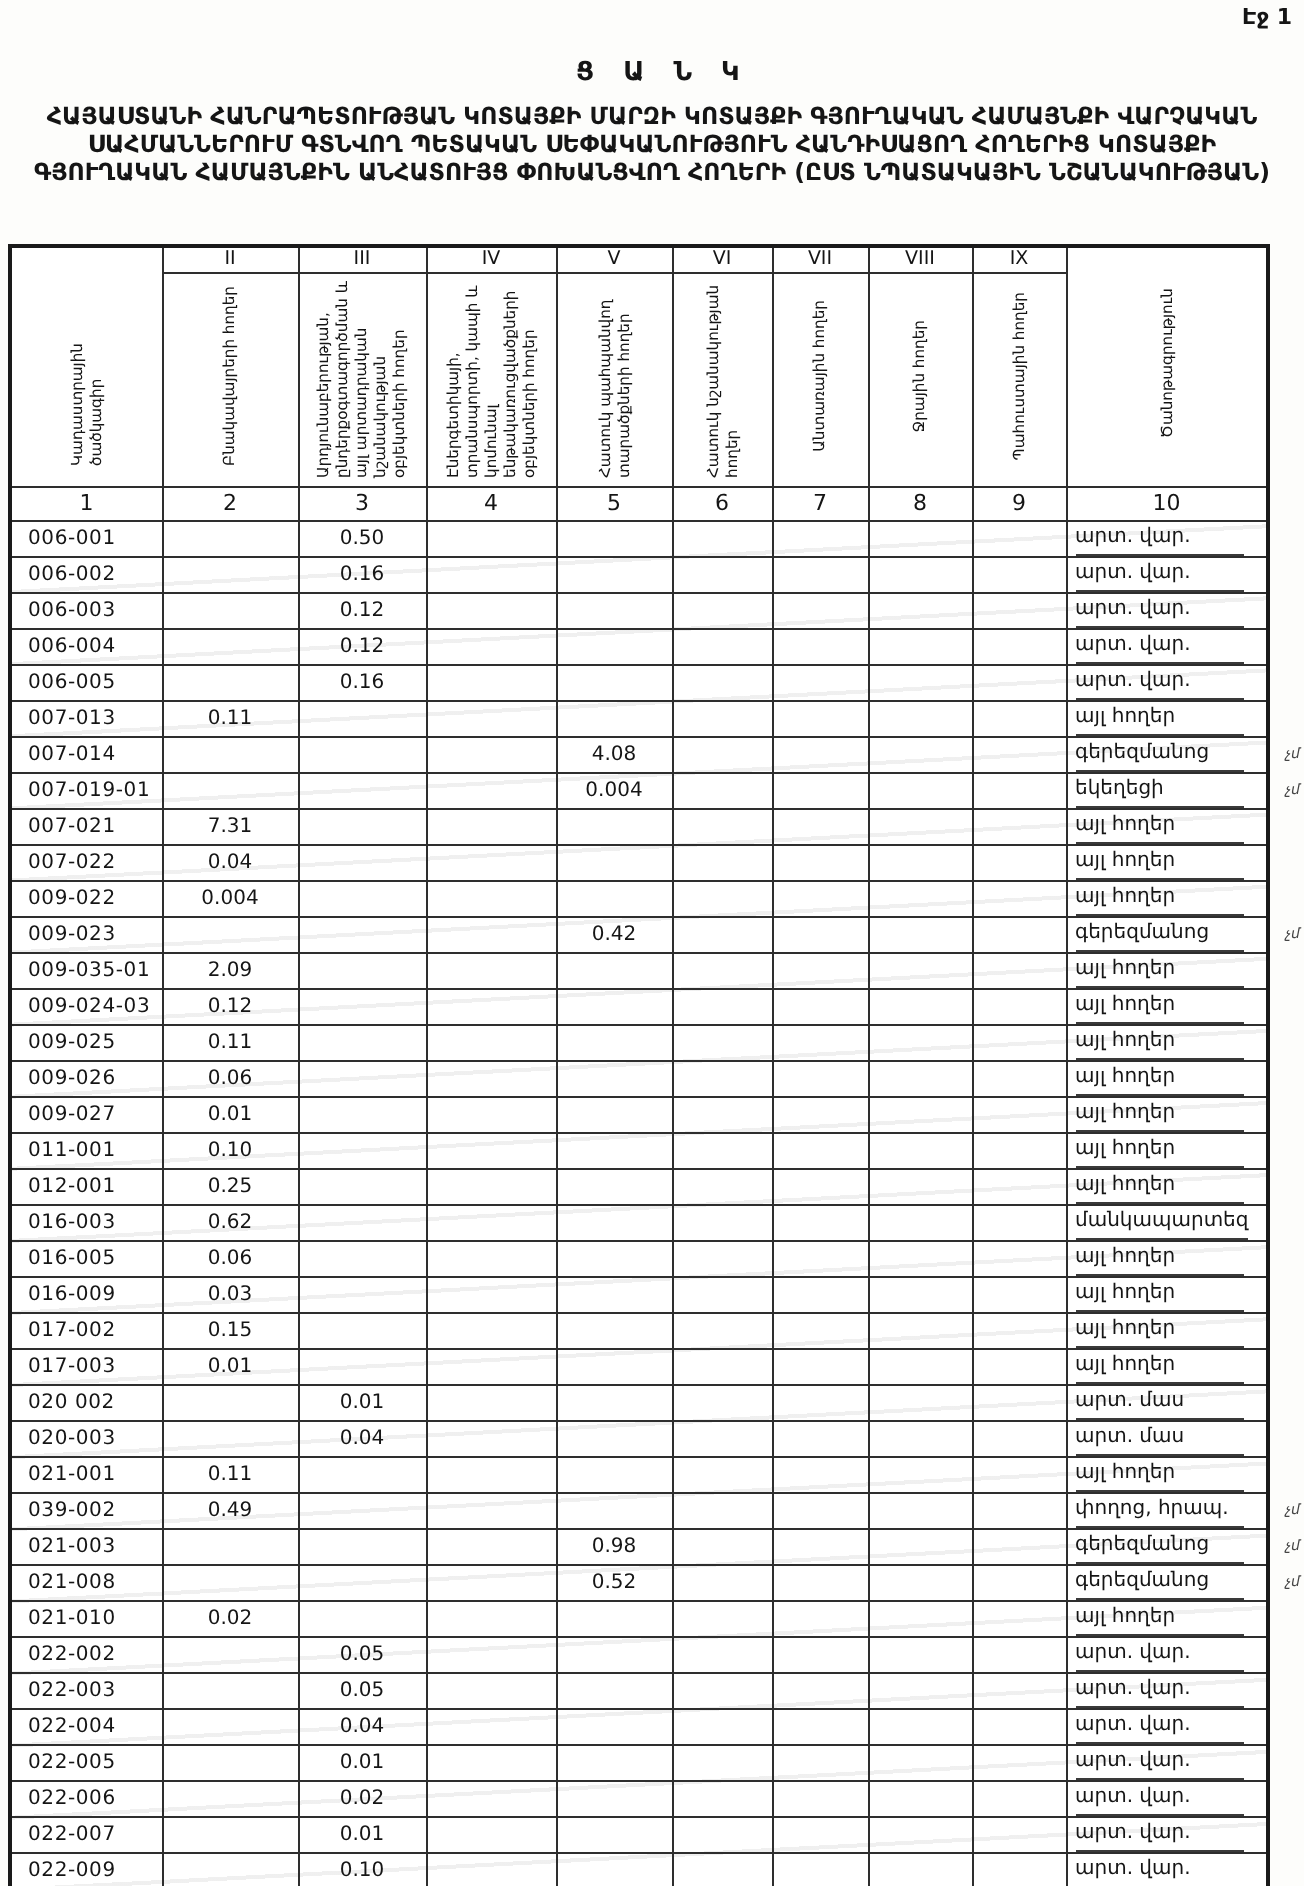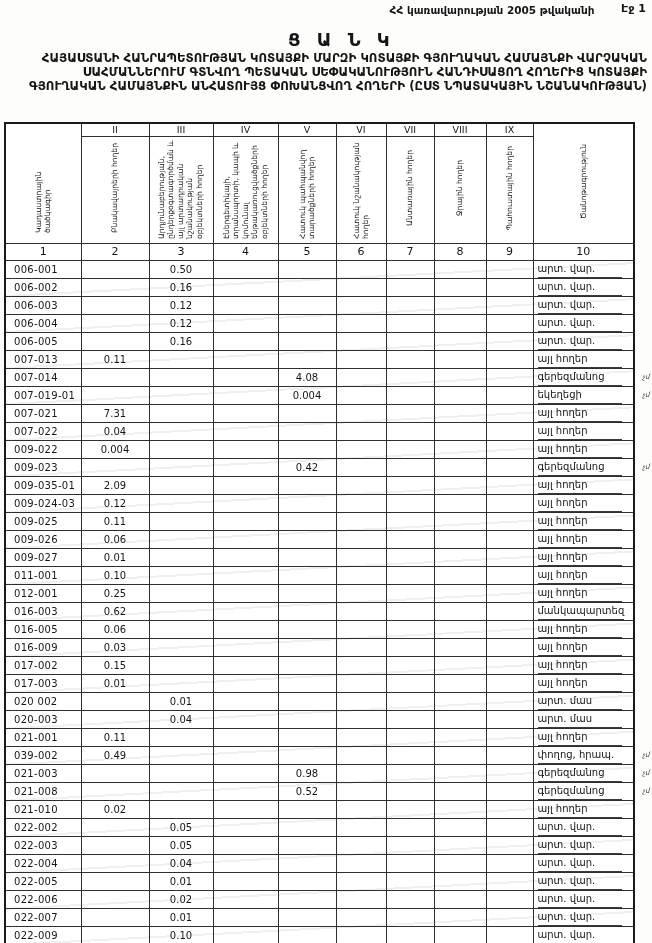--- a/index.html
+++ b/index.html
@@ -4,23 +4,23 @@
 <style>
   html,body{margin:0;padding:0;width:652px;height:943px;overflow:hidden;
     background:#fdfdfb;color:#151515;
     font-family:"DejaVu Sans",sans-serif;-webkit-font-smoothing:none;}
   #page{position:relative;width:652px;height:943px;}
 
   
   .page-label{position:absolute;top:2px;right:6px;font-size:11px;font-weight:bold;}
   .decree-block{position:absolute;top:5px;left:338px;width:308px;text-align:center;
     font-size:10.5px;font-weight:bold;line-height:1.12;}
-  .list-heading{position:absolute;top:29px;left:288px;font-size:18px;font-weight:bold;
+  .list-heading{position:absolute;top:29px;left:288px;font-size:13px;font-weight:bold;
     letter-spacing:5px;}
-  .doc-title{position:absolute;top:51px;left:5px;width:642px;text-align:right;
+  .doc-title{position:absolute;top:51px;left:5px;width:642px;text-align:center;
     font-size:11.8px;font-weight:bold;line-height:1.2;}
 
   
   table{position:absolute;top:122px;left:4px;width:629px;border-collapse:collapse;
     table-layout:fixed;border:2px solid #1a1a1a;background:#fff;}
   th,td{border:1px solid #2e2e2e;padding:0;overflow:hidden;font-weight:normal;}
   thead tr.roman-row th{height:12px;font-size:9.5px;text-align:center;line-height:12px;}
   thead tr.label-row th{height:106px;vertical-align:middle;text-align:center;}
   thead tr.num-row th{height:16px;font-size:11px;text-align:center;line-height:16px;}
   th.span2{vertical-align:middle;text-align:center;}
@@ -39,21 +39,20 @@
   tbody{background:repeating-linear-gradient(177deg,rgba(0,0,0,0) 0 34px,
     rgba(60,60,60,0.08) 34px 36px);}
 </style>
 </head>
 <body>
 
 <div id="page">
   <div class="page-label">Էջ 1</div>
 
   <div class="decree-block">
-    <div>ՀՀ կառավարության 2005 թվականի</div>
   </div>
 
   <div class="list-heading">Ց Ա Ն Կ</div>
 
   <div class="doc-title">ՀԱՅԱՍՏԱՆԻ ՀԱՆՐԱՊԵՏՈՒԹՅԱՆ ԿՈՏԱՅՔԻ ՄԱՐԶԻ ԿՈՏԱՅՔԻ ԳՅՈՒՂԱԿԱՆ ՀԱՄԱՅՆՔԻ ՎԱՐՉԱԿԱՆ ՍԱՀՄԱՆՆԵՐՈՒՄ ԳՏՆՎՈՂ ՊԵՏԱԿԱՆ ՍԵՓԱԿԱՆՈՒԹՅՈՒՆ ՀԱՆԴԻՍԱՑՈՂ ՀՈՂԵՐԻՑ ԿՈՏԱՅՔԻ ԳՅՈՒՂԱԿԱՆ ՀԱՄԱՅՆՔԻՆ ԱՆՀԱՏՈՒՅՑ ՓՈԽԱՆՑՎՈՂ ՀՈՂԵՐԻ (ԸՍՏ ՆՊԱՏԱԿԱՅԻՆ ՆՇԱՆԱԿՈՒԹՅԱՆ)</div>
 
   <table>
     <colgroup>
         <col style="width: 76px;">
         <col style="width: 68px;">

